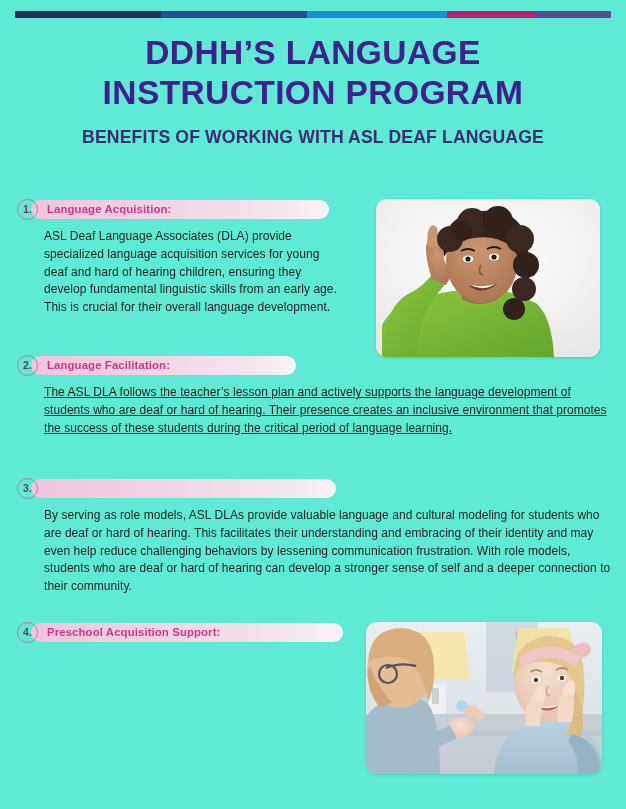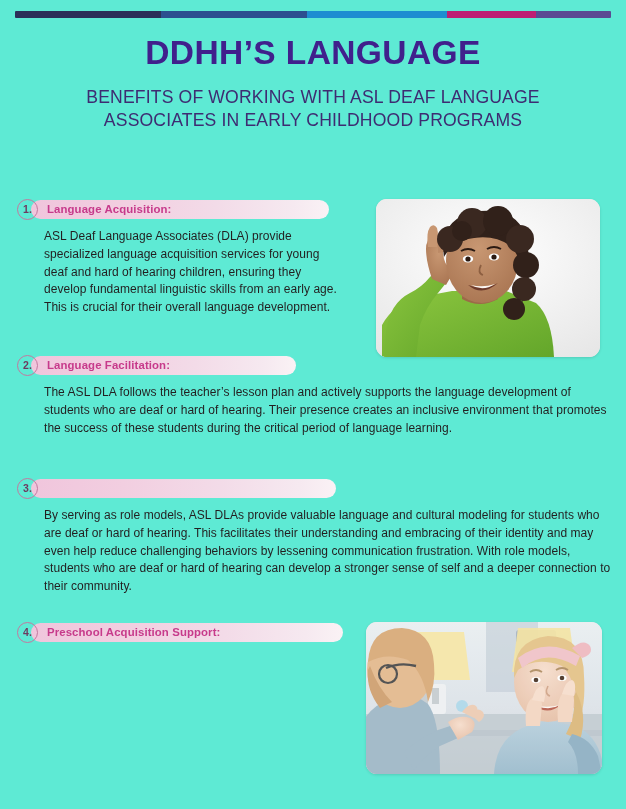--- a/index.html
+++ b/index.html
@@ -50,21 +50,21 @@
     line-height: 1.20;
     letter-spacing: 0.4px;
     color: #40208c;
     margin: 0;
     padding: 0 14px;
     text-transform: uppercase;
   }
   .sub-title {
     margin: 13px 0 0 0;
     font-size: 17.6px;
-    font-weight: normal;
+    font-weight: bold;
     line-height: 1.28;
     letter-spacing: 0.15px;
     color: #3e2c72;
     padding: 0 10px;
     text-transform: uppercase;
   }
 
   
   .section {
     position: absolute;
@@ -141,24 +141,24 @@
     <div class="seg" style="background: rgb(43, 48, 88); width: 24.5%;"></div>
     <div class="seg" style="background: rgb(44, 79, 143); width: 24.5%;"></div>
     <div class="seg" style="background: rgb(29, 142, 209); width: 23.5%;"></div>
     <div class="seg" style="background: rgb(189, 31, 115); width: 15%;"></div>
     <div class="seg" style="background: rgb(91, 74, 146); width: 12.5%;"></div>
   </div>
 
   <div class="title-block">
     <h1 class="main-title">
       <span>DDHH’S LANGUAGE</span><br>
+      <span>INSTRUCTION PROGRAM</span>
     </h1>
     <h2 class="sub-title">
       <span>BENEFITS OF WORKING WITH ASL DEAF LANGUAGE</span><br>
-      <span>ASSOCIATES IN EARLY CHILDHOOD PROGRAMS</span>
     </h2>
   </div>
 
   <div class="photo" style="left:376px; top:199px; width:224px; height:158px;">
     <svg viewBox="0 0 224 158" preserveAspectRatio="xMidYMid slice">
       <defs>
         <radialGradient id="bgw" cx="50%" cy="35%" r="80%">
           <stop offset="0%" stop-color="#ffffff"></stop>
           <stop offset="100%" stop-color="#e6e6e6"></stop>
         </radialGradient>
@@ -218,21 +218,21 @@
     </div>
     <div class="sec-body" style="width:293px;">ASL Deaf Language Associates (DLA) provide specialized language acquisition services for young deaf and hard of hearing children, ensuring they develop fundamental linguistic skills from an early age. This is crucial for their overall language development.</div>
   </div>
 
   <div class="section" style="top:355px; width:592px;">
     <div class="sec-head">
       <div class="pill" style="width:265px;"></div>
       <div class="badge">2.</div>
       <div class="sec-title">Language Facilitation:</div>
     </div>
-    <div class="sec-body" style="width:567px;">The ASL DLA follows the teacher’s lesson plan and actively supports the language development of students who are deaf or hard of hearing. Their presence creates an inclusive environment that promotes the success of these students during the critical period of language learning.</div>
+    <div class="sec-body" style="width:567px;text-decoration:underline;">The ASL DLA follows the teacher’s lesson plan and actively supports the language development of students who are deaf or hard of hearing. Their presence creates an inclusive environment that promotes the success of these students during the critical period of language learning.</div>
   </div>
 
   <div class="section" style="top:478px; width:592px;">
     <div class="sec-head">
       <div class="pill" style="width:305px;"></div>
       <div class="badge">3.</div>
     </div>
     <div class="sec-body" style="width:567px;">By serving as role models, ASL DLAs provide valuable language and cultural modeling for students who are deaf or hard of hearing. This facilitates their understanding and embracing of their identity and may even help reduce challenging behaviors by lessening communication frustration. With role models, students who are deaf or hard of hearing can develop a stronger sense of self and a deeper connection to their community.</div>
   </div>
 

